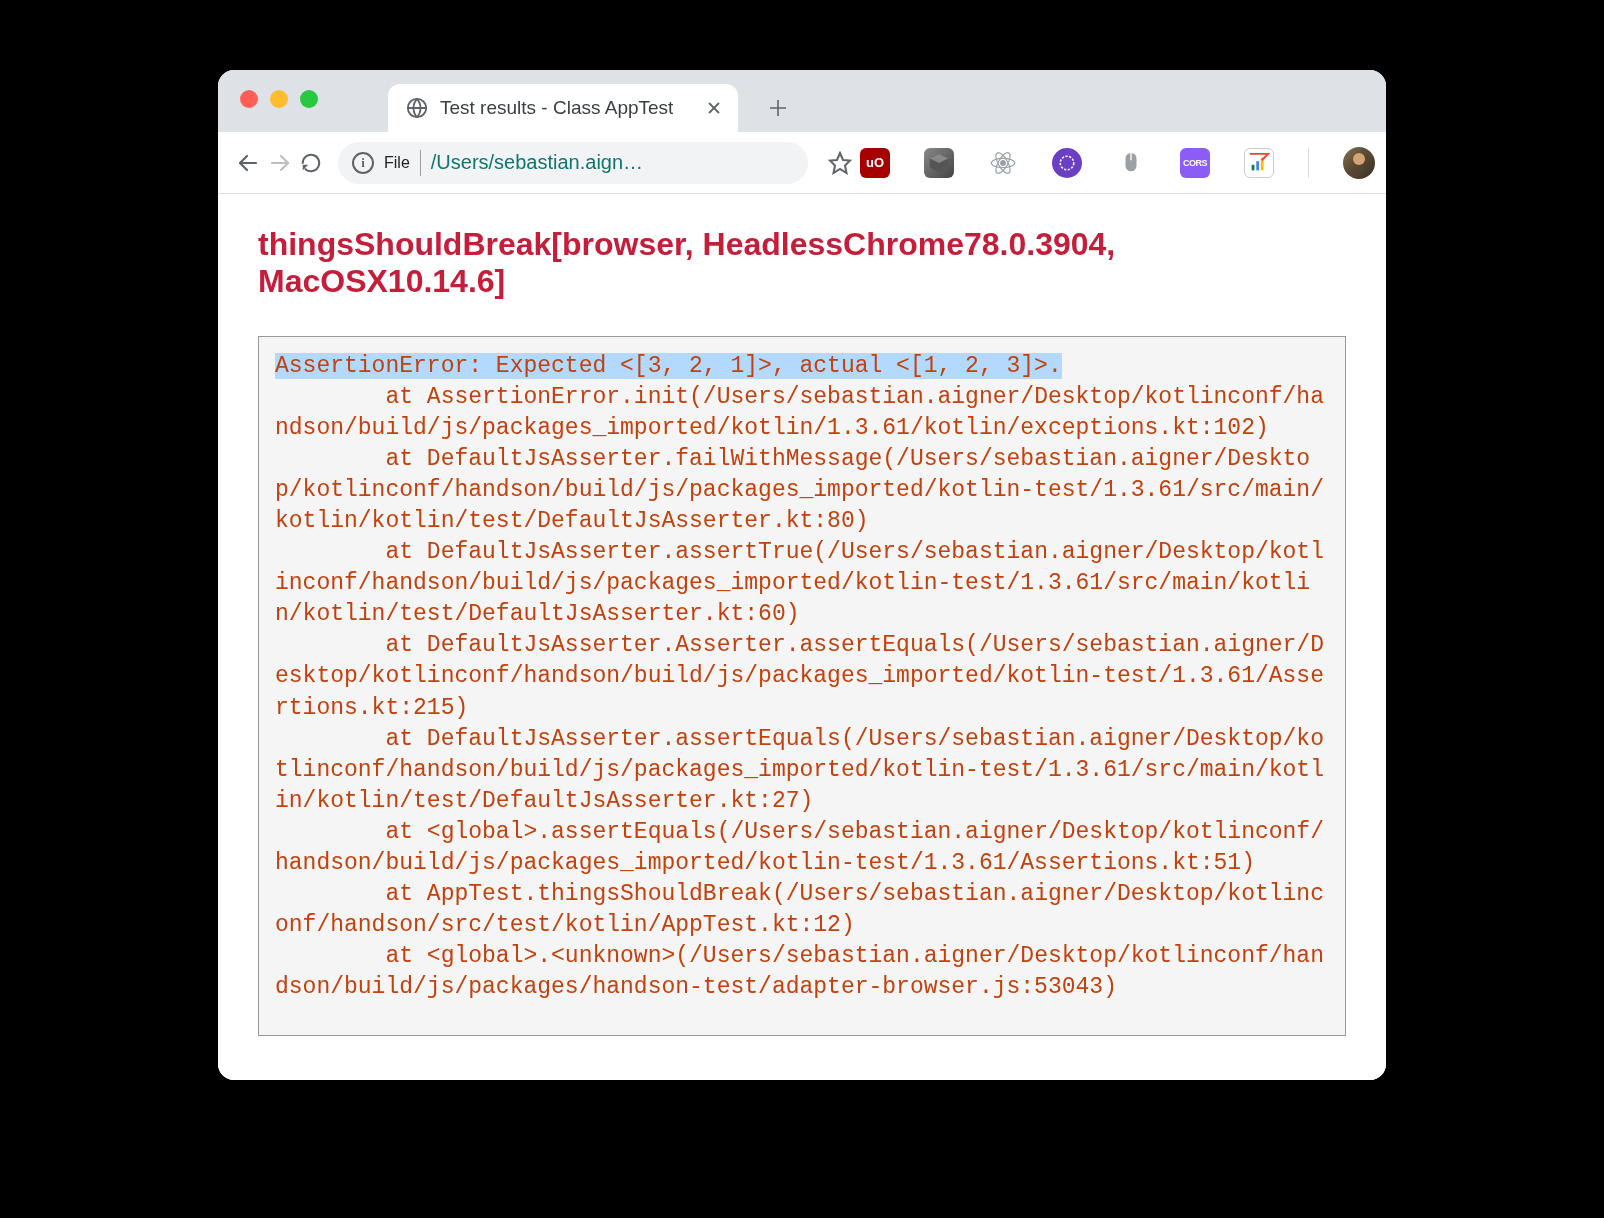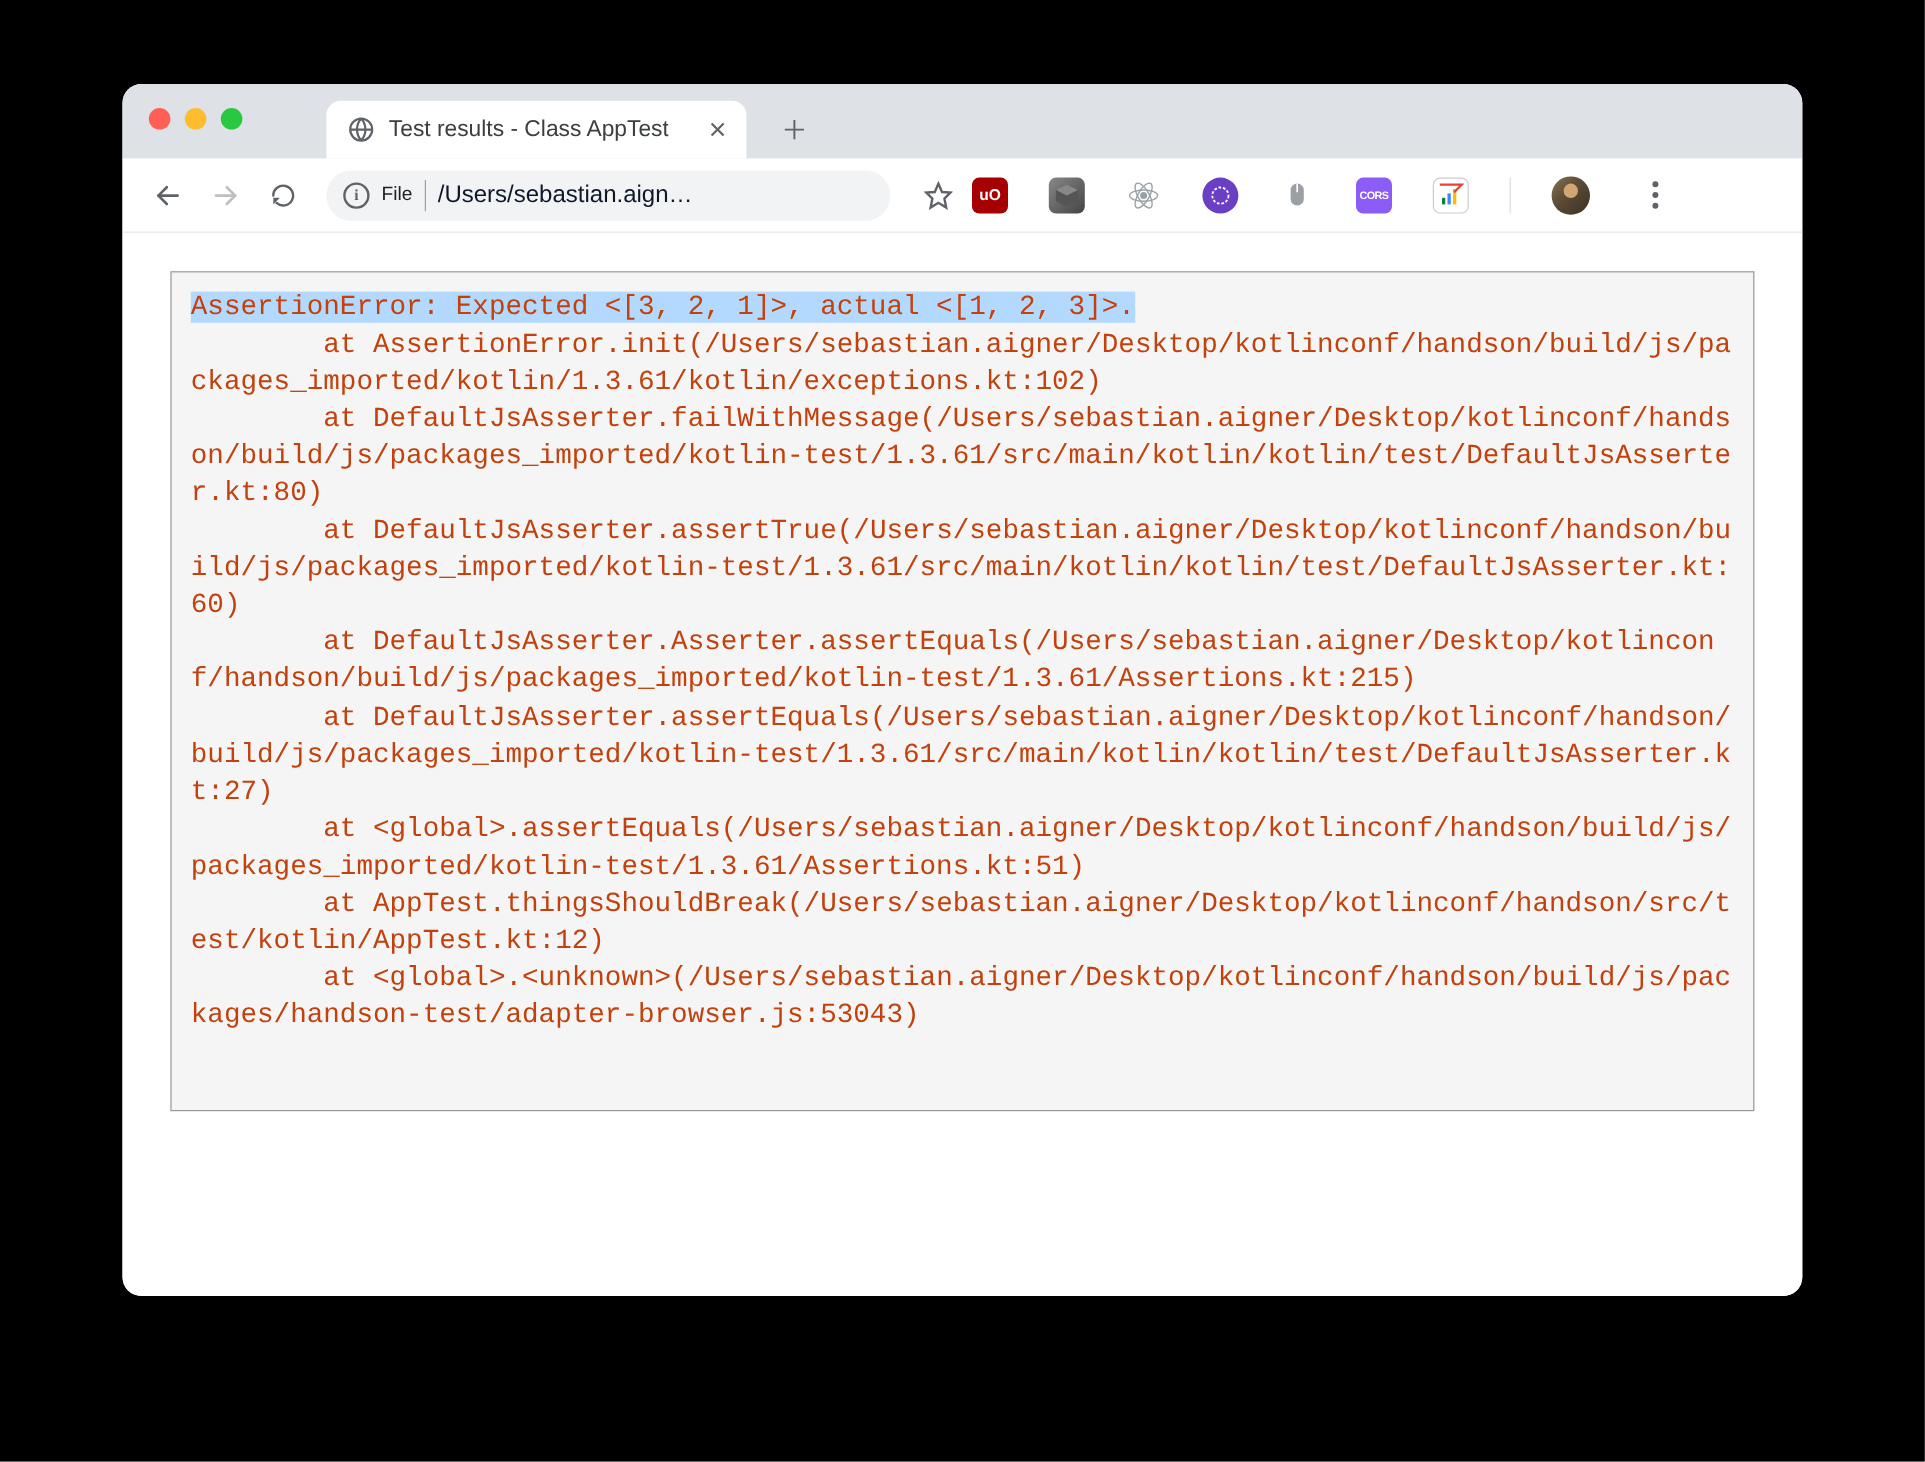--- a/index.html
+++ b/index.html
@@ -7,21 +7,21 @@
     background: #000;
     width: 1604px;
     height: 1218px;
     font-family: -apple-system, BlinkMacSystemFont, "Segoe UI", Helvetica, Arial, sans-serif;
     display: flex;
     align-items: flex-start;
     justify-content: center;
     padding-top: 70px;
   }
   .browser-window {
-    width: 1400px;
+    width: 1168px;
     height: 1010px;
     background: #fff;
     border-radius: 16px;
     overflow: hidden;
     box-shadow: 0 30px 80px rgba(0,0,0,0.6);
     display: flex;
     flex-direction: column;
   }
   .tab-strip {
     height: 62px;
@@ -149,21 +149,21 @@
     font-size: 16px;
     color: #202124;
   }
   .omnibox-sep {
     width: 1px;
     height: 26px;
     background: #9aa0a6;
   }
   .omnibox-url {
     font-size: 20px;
-    color: #0f172a;
+    color: #0f766e;
     white-space: nowrap;
     overflow: hidden;
     text-overflow: ellipsis;
     flex: 1;
   }
   .star-btn {
     width: 40px;
     height: 40px;
     display: flex;
     align-items: center;
@@ -386,20 +386,21 @@
       <div class="avatar"></div>
       <div class="menu-btn">
         <span></span>
           <span></span>
           <span></span>
       </div>
     </div>
   </div>
 
   <div class="content">
+    <h2 class="test-heading">thingsShouldBreak[browser, HeadlessChrome78.0.3904, MacOSX10.14.6]</h2>
     <div class="stack-box">
       <div class="stack-line"><span class="stack-highlight">AssertionError: Expected &lt;[3, 2, 1]&gt;, actual &lt;[1, 2, 3]&gt;.</span></div>
       <div class="stack-line">        at AssertionError.init(/Users/sebastian.aigner/Desktop/kotlinconf/handson/build/js/packages_imported/kotlin/1.3.61/kotlin/exceptions.kt:102)
         at DefaultJsAsserter.failWithMessage(/Users/sebastian.aigner/Desktop/kotlinconf/handson/build/js/packages_imported/kotlin-test/1.3.61/src/main/kotlin/kotlin/test/DefaultJsAsserter.kt:80)
         at DefaultJsAsserter.assertTrue(/Users/sebastian.aigner/Desktop/kotlinconf/handson/build/js/packages_imported/kotlin-test/1.3.61/src/main/kotlin/kotlin/test/DefaultJsAsserter.kt:60)
         at DefaultJsAsserter.Asserter.assertEquals(/Users/sebastian.aigner/Desktop/kotlinconf/handson/build/js/packages_imported/kotlin-test/1.3.61/Assertions.kt:215)
         at DefaultJsAsserter.assertEquals(/Users/sebastian.aigner/Desktop/kotlinconf/handson/build/js/packages_imported/kotlin-test/1.3.61/src/main/kotlin/kotlin/test/DefaultJsAsserter.kt:27)
         at &lt;global&gt;.assertEquals(/Users/sebastian.aigner/Desktop/kotlinconf/handson/build/js/packages_imported/kotlin-test/1.3.61/Assertions.kt:51)
         at AppTest.thingsShouldBreak(/Users/sebastian.aigner/Desktop/kotlinconf/handson/src/test/kotlin/AppTest.kt:12)
         at &lt;global&gt;.&lt;unknown&gt;(/Users/sebastian.aigner/Desktop/kotlinconf/handson/build/js/packages/handson-test/adapter-browser.js:53043)</div>

